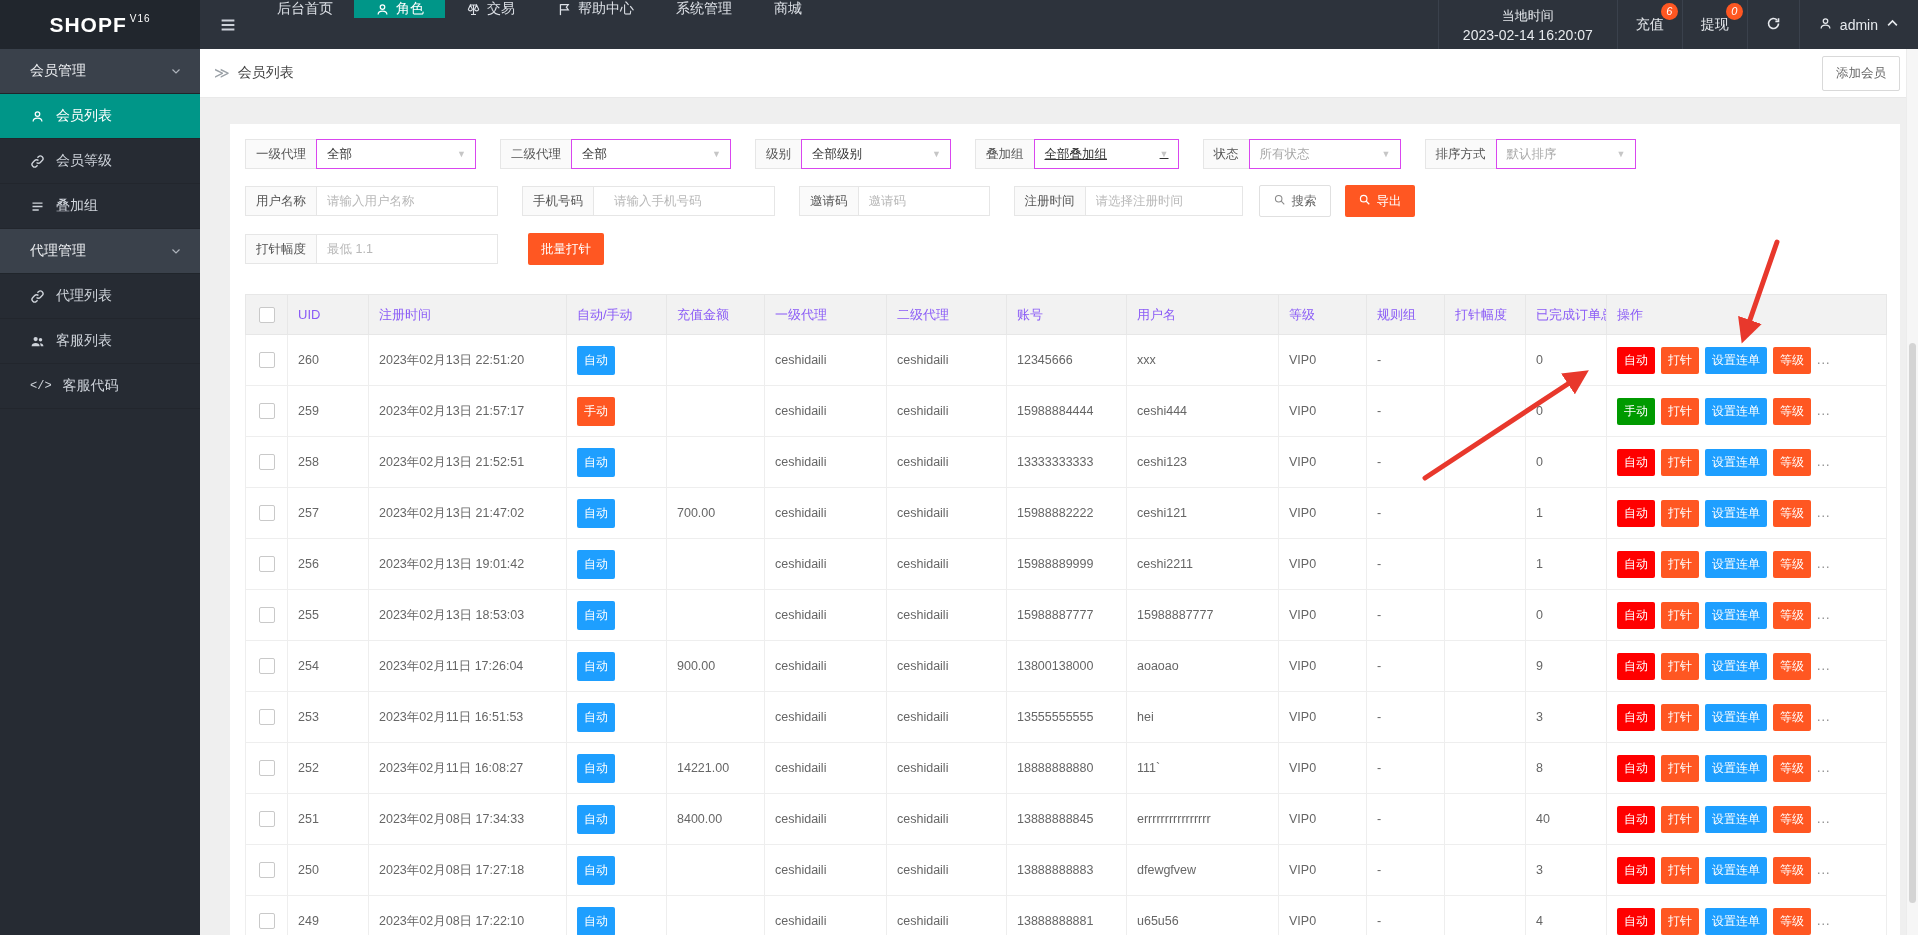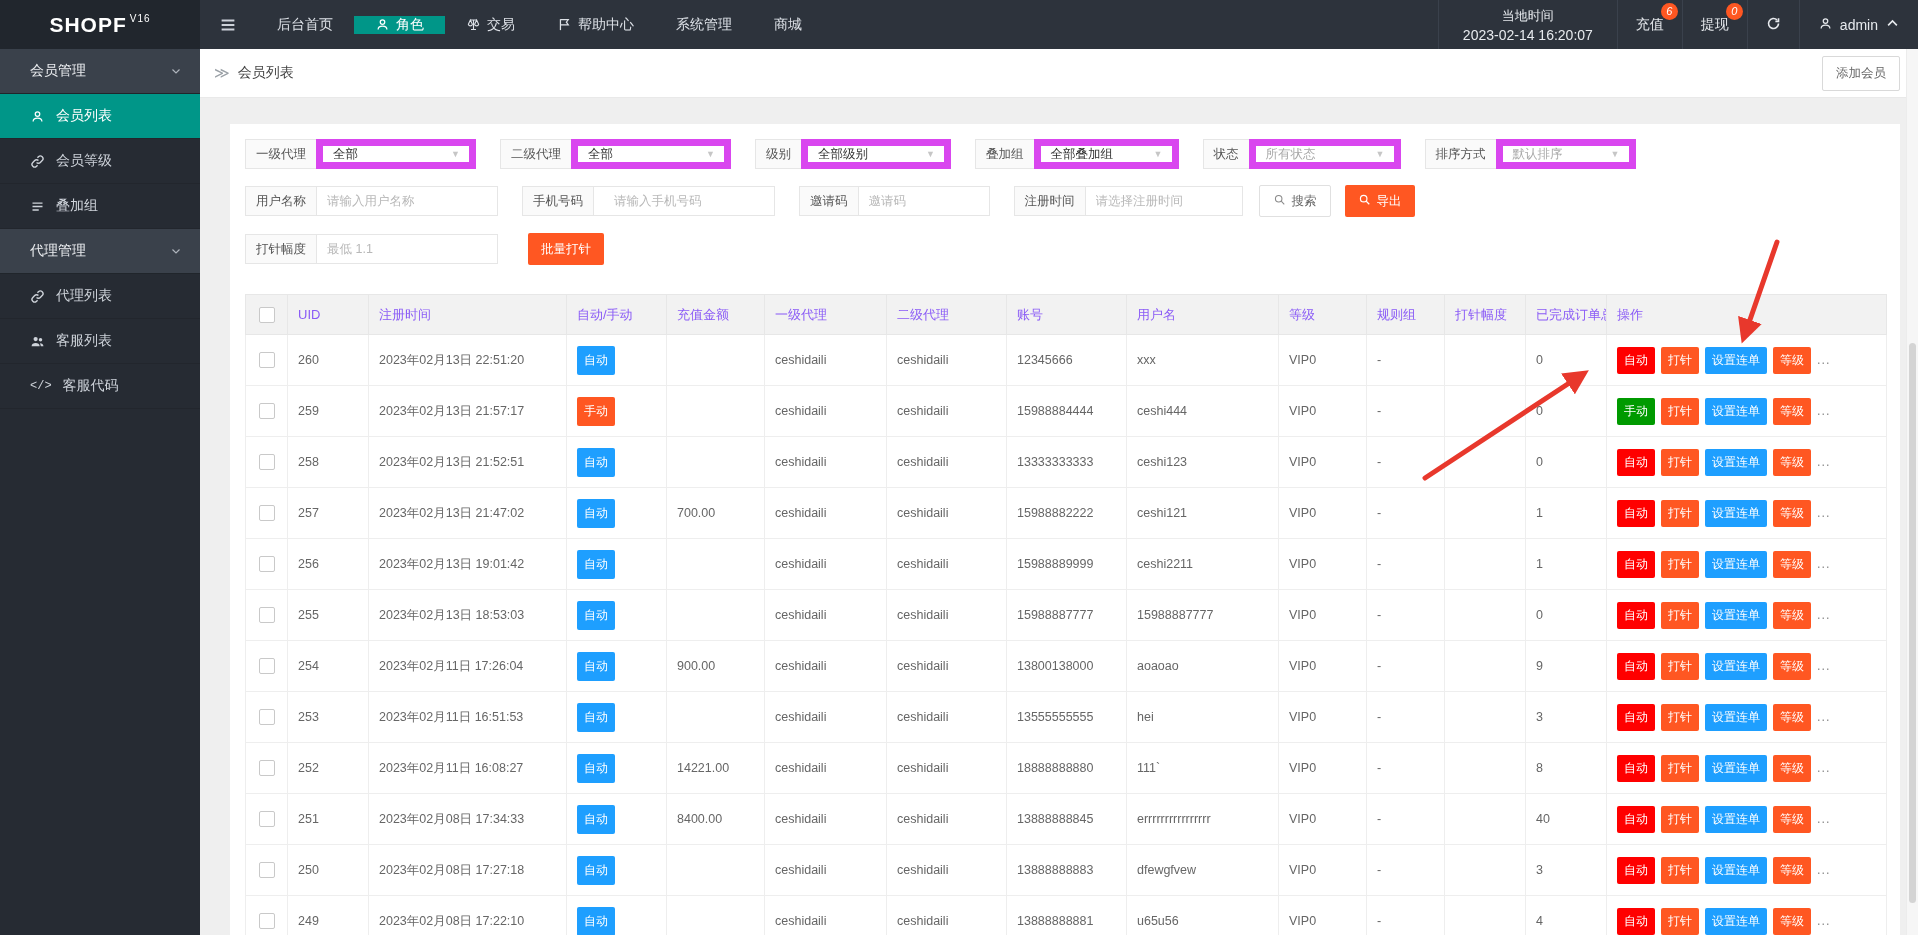--- a/index.html
+++ b/index.html
@@ -4,21 +4,21 @@
 <style>
   * { margin:0; padding:0; box-sizing:border-box; }
   html,body { width:1918px; height:935px; overflow:hidden; }
   body { font-family:"Liberation Sans","DejaVu Sans",sans-serif; background:#efefef; position:relative; }
 
   
   .header { height:49px; background:#2d333c; display:flex; align-items:stretch; position:relative; z-index:10; }
   .logo { width:200px; background:#21262d; color:#fff; display:flex; align-items:center; justify-content:center; font-size:21px; letter-spacing:1px; font-weight:bold; }
   .logo sup { font-size:10px; font-weight:normal; margin-left:3px; transform:translateY(-6px); }
   .burger { width:56px; display:flex; align-items:center; justify-content:center; color:#cdd2d9; cursor:pointer; }
-  .topnav { display:flex; align-items:center; }
+  .topnav { display:flex; align-items:flex-start; }
   .nav-item { display:flex; align-items:center; gap:6px; padding:0 21px; color:#dde1e7; font-size:14px; cursor:pointer; }
   .nav-item.active { background:#009688; color:#fff; }
   .nav-item svg { width:15px; height:15px; }
   .h-right { margin-left:auto; display:flex; align-items:stretch; }
   .time-block { padding:0 24px; display:flex; flex-direction:column; justify-content:center; align-items:center; color:#e7eaee; border-left:1px solid #3a414c; border-right:1px solid #3a414c; }
   .time-label { font-size:13px; margin-bottom:2px; }
   .time-value { font-size:14px; }
   .h-item { padding:0 18px; display:flex; align-items:center; gap:7px; color:#e7eaee; font-size:14px; position:relative; cursor:pointer; border-right:1px solid #3a414c; }
   .h-item:last-child { border-right:none; }
   .hbadge { position:absolute; top:3px; right:4px; background:#FF5722; color:#fff; font-size:11px; height:17px; line-height:17px; min-width:17px; text-align:center; border-radius:9px; padding:0 4px; }
@@ -39,21 +39,21 @@
   .crumb-arrows { color:#9aa0a6; font-size:15px; margin-right:8px; }
   .crumb-title { color:#444; font-size:14px; }
   .add-btn { margin-left:auto; background:#fff; border:1px solid #d9d9d9; border-radius:2px; color:#666; font-size:12.5px; padding:8px 13px; cursor:pointer; font-family:inherit; }
 
   .content { padding:26px 18px 0 30px; }
   .card { background:#fff; padding:15px; min-height:800px; }
 
   .frow { display:flex; align-items:center; gap:24px; margin-bottom:16px; }
   .pair { display:flex; align-items:stretch; }
   .flabel { background:#fafafa; border:1px solid #e6e6e6; border-right:none; padding:0 10px; height:30px; line-height:28px; font-size:12.5px; color:#555; white-space:nowrap; }
-  .fsel { border:7px solid #d946ef; height:30px; background:#fff; display:flex; align-items:center; justify-content:space-between; padding:0 9px 0 10px; font-size:12.5px; color:#333; cursor:pointer; }
+  .fsel { border:1px solid #d946ef; height:30px; background:#fff; display:flex; align-items:center; justify-content:space-between; padding:0 9px 0 10px; font-size:12.5px; color:#333; cursor:pointer; }
   .fsel.muted .fsel-val { color:#a9a9a9; }
   .caret { color:#c6c6c6; font-size:9px; margin-left:8px; }
   .finput { border:1px solid #e6e6e6; height:30px; padding:0 10px; font-size:12.5px; color:#737373; outline:none; font-family:inherit; }
   .finput::placeholder { color:#b8b8b8; }
 
   .btn { height:32px; display:inline-flex; align-items:center; gap:6px; padding:0 13px; font-size:12.5px; border-radius:2px; cursor:pointer; font-family:inherit; border:none; }
   .btn svg { width:13px; height:13px; }
   .btn.white { background:#fff; border:1px solid #e0e0e0; color:#666; }
   .btn.solid { color:#fff; }
 
@@ -249,21 +249,21 @@
           </div>
           <div class="pair">
             <span class="flabel">级别</span>
             <div class="fsel" style="width: 150px;">
               <span class="fsel-val">全部级别</span>
               <span class="caret">▼</span>
             </div>
           </div>
           <div class="pair">
             <span class="flabel">叠加组</span>
-            <div class="fsel" style="width: 145px;">
+            <div class="fsel" style="width: 145px; text-decoration: underline;">
               <span class="fsel-val">全部叠加组</span>
               <span class="caret">▼</span>
             </div>
           </div>
           <div class="pair">
             <span class="flabel">状态</span>
             <div class="fsel muted" style="width: 152px;">
               <span class="fsel-val">所有状态</span>
               <span class="caret">▼</span>
             </div>

